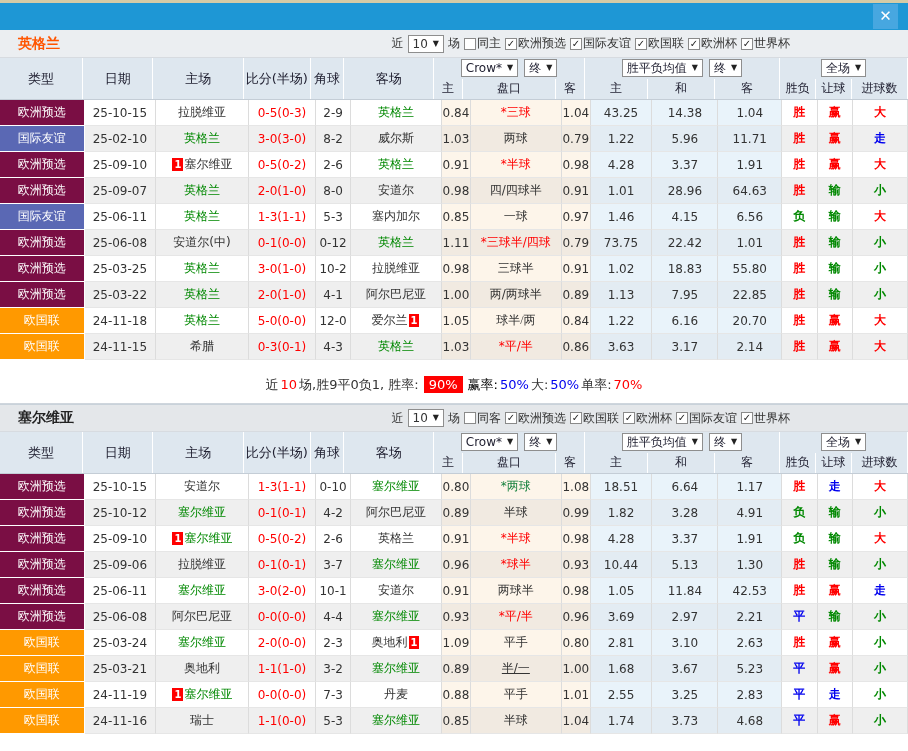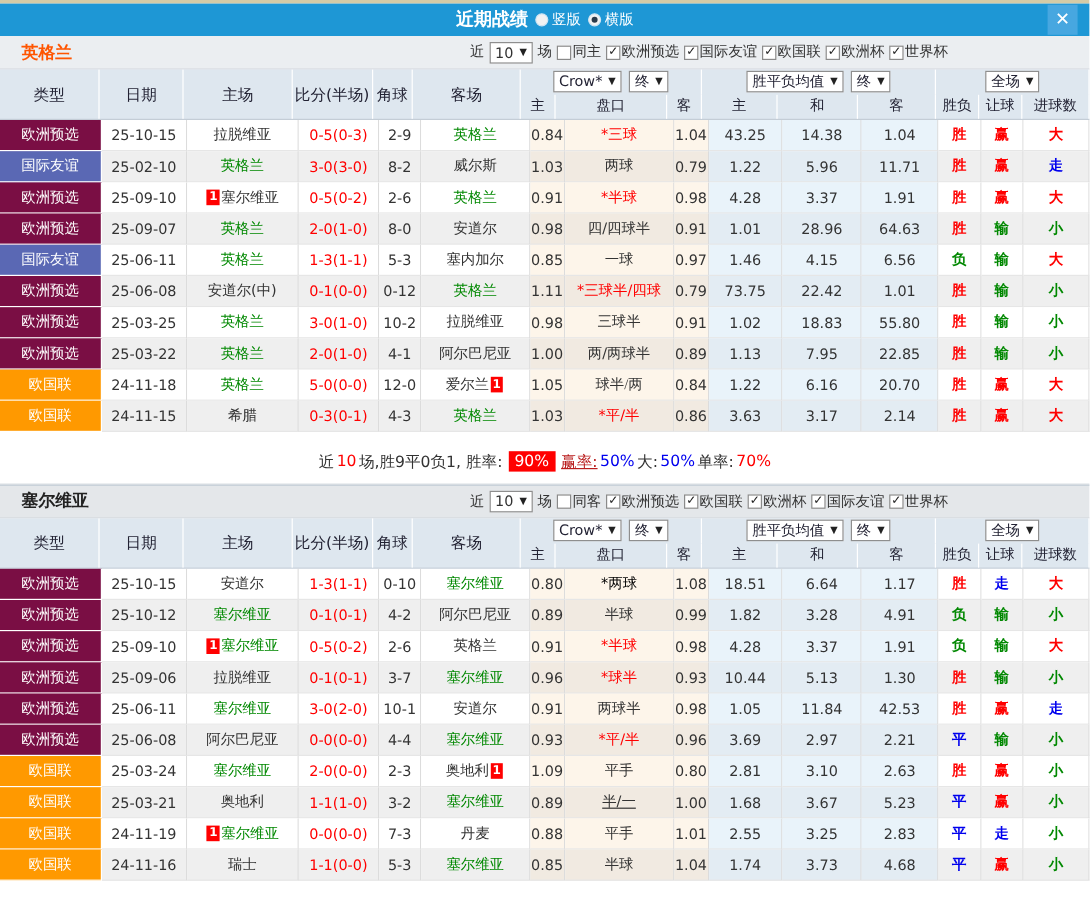--- a/index.html
+++ b/index.html
@@ -51,31 +51,20 @@
   .bottom-partial { height:17px; background:#fff; }
   .bold { font-weight:bold; }
 </style>
 </head>
 <body>
 
 <div class="app">
   <div class="topstrip"></div>
 
   <div class="titlebar">
-    <div class="title-center">
-      <span class="title-text">近期战绩</span>
-      <span class="radio-group">
-        <span class="radio"></span>
-        <span>竖版</span>
-      </span>
-      <span class="radio-group">
-        <span class="radio checked"></span>
-        <span>横版</span>
-      </span>
-    </div>
     <div class="closebtn">✕</div>
   </div>
 
   <div class="filterrow">
     <span class="teamname-title" style="color: rgb(255, 85, 0);">英格兰</span>
     <div class="filters" id="filters-0">
         <span>近</span>
         <span class="selbox">
           <span>10</span>
           <span class="caret">▼</span>
@@ -376,21 +365,21 @@
         <div class="cell c-res bold" style="color: rgb(255, 0, 0);">胜</div>
         <div class="cell c-let bold" style="color: rgb(255, 0, 0);">赢</div>
         <div class="cell c-goal bold" style="color: rgb(255, 0, 0);">大</div>
       </div>
     </div>
   <div class="summaryrow" id="summary-0">
       <span style="color: rgb(51, 51, 51);">近</span>
       <span style="color: rgb(255, 0, 0);">10</span>
       <span style="color: rgb(51, 51, 51);">场,胜9平0负1, 胜率:</span>
       <span class="hl-red-bg" style="color: rgb(255, 255, 255); background: rgb(255, 0, 0);">90%</span>
-      <span style="color: #b91c1c; text-decoration: underline;">赢率:</span>
+      <span style="color: #000000;">赢率:</span>
       <span style="color: rgb(0, 0, 238);">50%</span>
       <span style="color: rgb(51, 51, 51);"> 大:</span>
       <span style="color: rgb(0, 0, 238);">50%</span>
       <span style="color: rgb(51, 51, 51);"> 单率:</span>
       <span style="color: rgb(255, 0, 0);">70%</span>
     </div>
 
   <div class="filterrow serbia">
     <span class="teamname-title" style="color: rgb(34, 34, 34);">塞尔维亚</span>
     <div class="filters" id="filters-1">
@@ -489,21 +478,21 @@
         <div class="cell c-date">25-10-15</div>
         <div class="cell c-home">
           <span style="color: rgb(51, 51, 51);">安道尔</span>
         </div>
         <div class="cell c-score score">1-3(1-1)</div>
         <div class="cell c-corner">0-10</div>
         <div class="cell c-away">
           <span style="color: rgb(0, 136, 0);">塞尔维亚</span>
         </div>
         <div class="cell c-h crow">0.80</div>
-        <div class="cell c-hcap crow" style="color: #000000;">*两球</div>
+        <div class="cell c-hcap crow" style="color: #15803d;">*两球</div>
         <div class="cell c-a crow">1.08</div>
         <div class="cell c-avgh avgc">18.51</div>
         <div class="cell c-avgd avgc">6.64</div>
         <div class="cell c-avga avgc">1.17</div>
         <div class="cell c-res bold" style="color: rgb(255, 0, 0);">胜</div>
         <div class="cell c-let bold" style="color: rgb(0, 0, 238);">走</div>
         <div class="cell c-goal bold" style="color: rgb(255, 0, 0);">大</div>
       </div>
       <div class="row alt">
         <div class="cell c-type" style="background: rgb(122, 14, 68);">欧洲预选</div>

